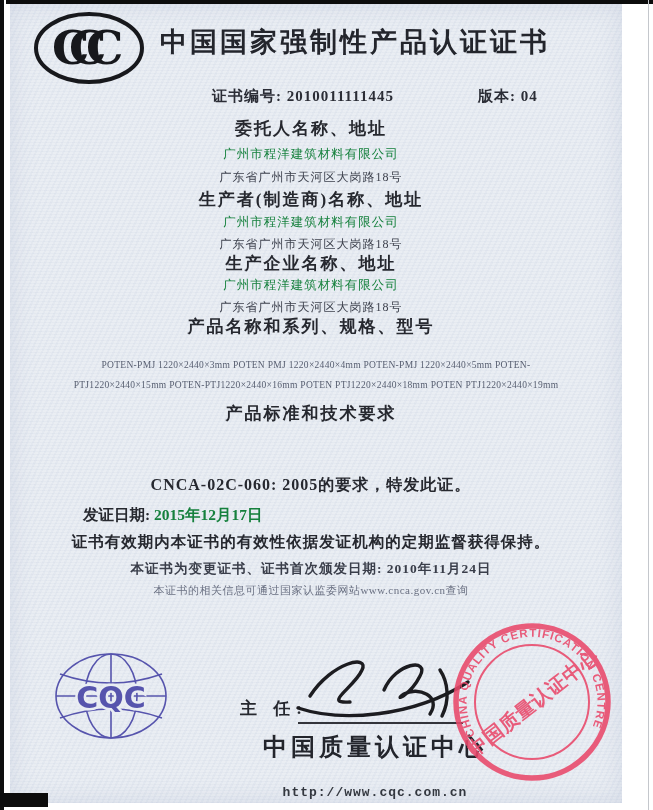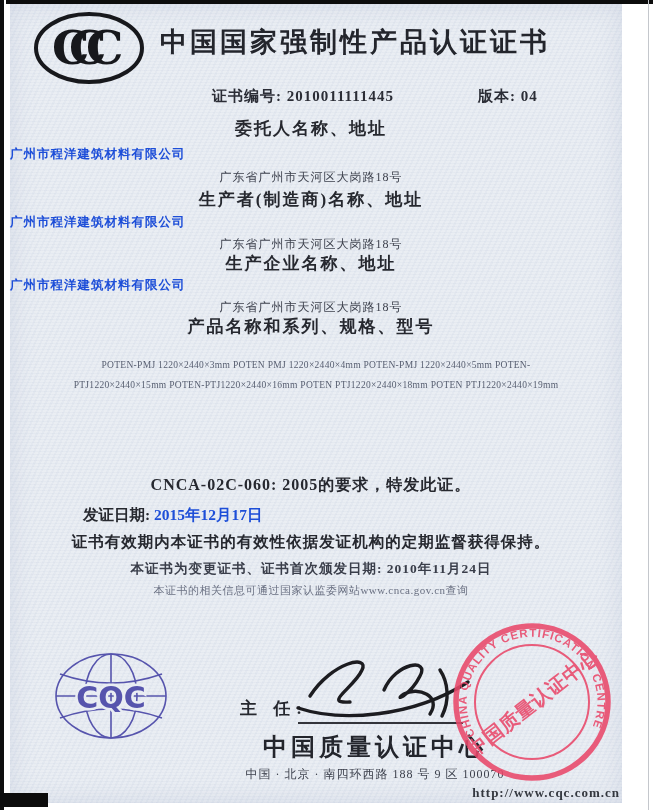--- a/index.html
+++ b/index.html
@@ -28,47 +28,47 @@
 
   .title {
     left:150px; top:24px; width:410px; text-align:center;
     font-size:27px; font-weight:bold; letter-spacing:3px; color:#23252c;
   }
   .certline { top:87px; font-size:15px; font-weight:bold; color:#2b2d36; letter-spacing:1px;margin-left:40px; }
   .lbl-certno { left:172px; }
   .lbl-version { left:438px; }
 
   .sec-head { left:10px; width:602px; text-align:center; font-size:17px; font-weight:bold; color:#26282f; letter-spacing:2px; }
-  .sec-name { left:10px; width:602px; text-align:left; font-size:12.5px; font-weight:bold; color:#1d4ed8; letter-spacing:1px; }
+  .sec-name { left:10px; width:602px; text-align:center; font-size:12.5px; font-weight:normal; color:#15803d; letter-spacing:1px; }
   .sec-addr { left:10px; width:602px; text-align:center; font-size:12px; color:#3d414d; letter-spacing:1px; }
 
   .models {
     left:62px; top:355px; width:508px; text-align:center;
     font-size:9.5px; line-height:20px; color:#575e70;
     font-family:"Liberation Serif","DejaVu Serif",serif; letter-spacing:0.3px;
   }
   .std-val { left:10px; top:430px; width:602px; text-align:center; font-size:13.5px; color:#464c5c; letter-spacing:2px; }
 
   .stmt { left:10px; width:602px; text-align:center; font-size:16px; font-weight:bold; color:#26282f; letter-spacing:1px; }
 
   .dates { top:505px; font-size:15.5px; font-weight:bold; color:#26282f; }
   .date-issue { left:83px; }
   .date-expiry { left:330px; }
-  .dates .val { font-weight:bold; color:#1d4ed8; }
+  .dates .val { font-weight:bold; color:#15803d; }
 
   .note-validity { left:10px; top:532px; width:602px; text-align:center; font-size:15.5px; font-weight:bold; color:#26282f; letter-spacing:1px; }
   .note-change { left:10px; top:560px; width:602px; text-align:center; font-size:13.5px; font-weight:bold; color:#3a3e4a; letter-spacing:1px; }
   .note-info  { left:10px; top:583px; width:602px; text-align:center; font-size:11px; color:#6a7082; letter-spacing:0.5px; }
 
   .director { left:240px; top:697px; font-size:17px; font-weight:bold; color:#26282f; letter-spacing:6px; }
   .sig-line { left:298px; top:722px; width:165px; height:2px; background:#33343a; }
   .org-name { left:180px; top:731px; width:390px; text-align:center; font-size:24px; font-weight:bold; color:#23252c; letter-spacing:4px; }
   .org-addr { left:130px; top:766px; width:490px; text-align:center; font-size:12px; color:#3d414d; letter-spacing:1px; }
-  .org-url  { left:130px; top:785px; width:490px; text-align:right; font-size:13px; font-weight:bold; color:#33373f;
-              font-family:Liberation Serif, serif; letter-spacing:1px; }
+  .org-url  { left:130px; top:785px; width:490px; text-align:center; font-size:13px; font-weight:bold; color:#33373f;
+              font-family:Liberation Mono, monospace; letter-spacing:1px; }
 </style>
 </head>
 <body>
 
 <div class="page">
 
   <div class="paper"></div>
 
   <svg class="abs" style="left:30px;top:10px;" width="118" height="76" viewBox="0 0 118 76">
     <ellipse cx="59" cy="38" rx="53" ry="34" fill="none" stroke="#17181c" stroke-width="4"></ellipse>
@@ -98,20 +98,21 @@
   <div class="abs sec-name" style="top:214px">广州市程洋建筑材料有限公司</div>
   <div class="abs sec-addr" style="top:236px">广东省广州市天河区大岗路18号</div>
 
   <div class="abs sec-head" style="top:252px">生产企业名称、地址</div>
   <div class="abs sec-name" style="top:277px">广州市程洋建筑材料有限公司</div>
   <div class="abs sec-addr" style="top:299px">广东省广州市天河区大岗路18号</div>
 
   <div class="abs sec-head" style="top:315px">产品名称和系列、规格、型号</div>
   <div class="abs models">POTEN-PMJ 1220×2440×3mm POTEN PMJ 1220×2440×4mm POTEN-PMJ 1220×2440×5mm POTEN-PTJ1220×2440×15mm POTEN-PTJ1220×2440×16mm POTEN PTJ1220×2440×18mm POTEN PTJ1220×2440×19mm</div>
 
+  <div class="abs sec-head" style="top:402px">产品标准和技术要求</div>
 
   <div class="abs stmt" style="top:475px">CNCA-02C-060: 2005的要求，特发此证。</div>
 
   <div class="abs dates date-issue">
     <span>发证日期:</span>
     <span class="val">2015年12月17日</span>
   </div>
 
   <div class="abs note-validity">证书有效期内本证书的有效性依据发证机构的定期监督获得保持。</div>
   <div class="abs note-change">本证书为变更证书、证书首次颁发日期: 2010年11月24日</div>
@@ -134,21 +135,20 @@
     <g fill="none" stroke="#1c1c20" stroke-width="3.4" stroke-linecap="round">
       <path d="M18,44 C40,10 78,2 70,18 C62,36 30,52 58,50"></path>
       <path d="M92,38 C104,10 138,6 128,24 C118,44 100,50 112,42 C126,34 150,44 138,62"></path>
       <path d="M6,56 C48,70 120,66 176,30"></path>
       <path d="M148,18 C156,30 158,48 150,64"></path>
     </g>
   </svg>
   <div class="abs sig-line"></div>
 
   <div class="abs org-name">中国质量认证中心</div>
-  <div class="abs org-addr">中国 · 北京 · 南四环西路 188 号 9 区 100070</div>
   <div class="abs org-url">http://www.cqc.com.cn</div>
 
   <svg class="abs" style="left:448px;top:618px;" width="168" height="168" viewBox="0 0 168 168" opacity="0.88">
     <defs>
       <path id="ringPath" d="M 27.4,117 A 65.4,65.4 0 1 1 140.6,117"></path>
     </defs>
     <circle cx="84" cy="84" r="76" fill="none" stroke="#e9486a" stroke-width="5.5"></circle>
     <circle cx="84" cy="84" r="57" fill="none" stroke="#e9486a" stroke-width="2"></circle>
     <text font-family="'Liberation Sans','DejaVu Sans',sans-serif" font-size="11.5" font-weight="bold" fill="#e9486a" letter-spacing="1">
       <textPath href="#ringPath" startOffset="0">CHINA  QUALITY  CERTIFICATION  CENTRE</textPath>

